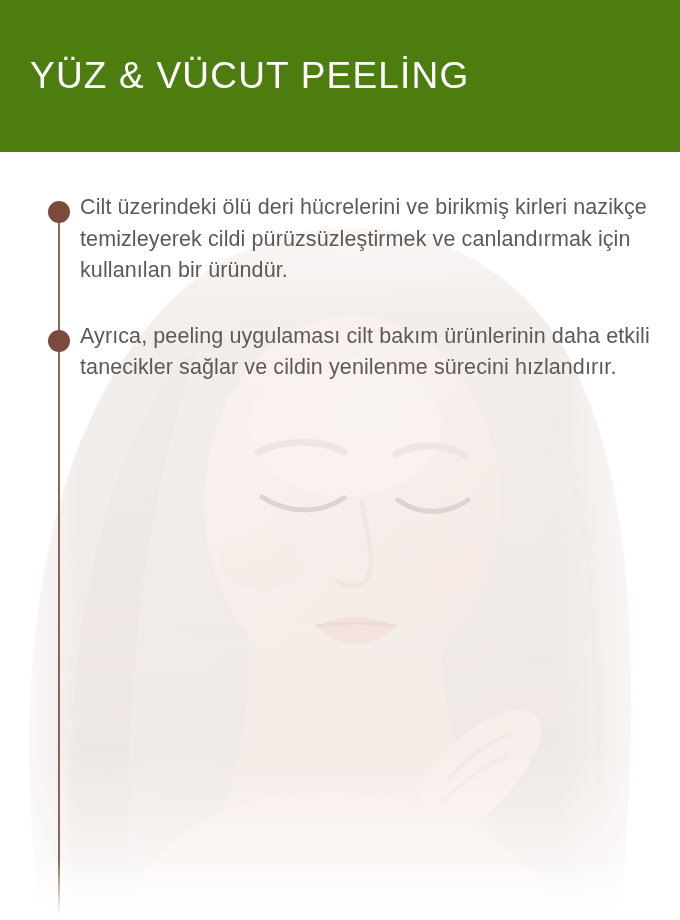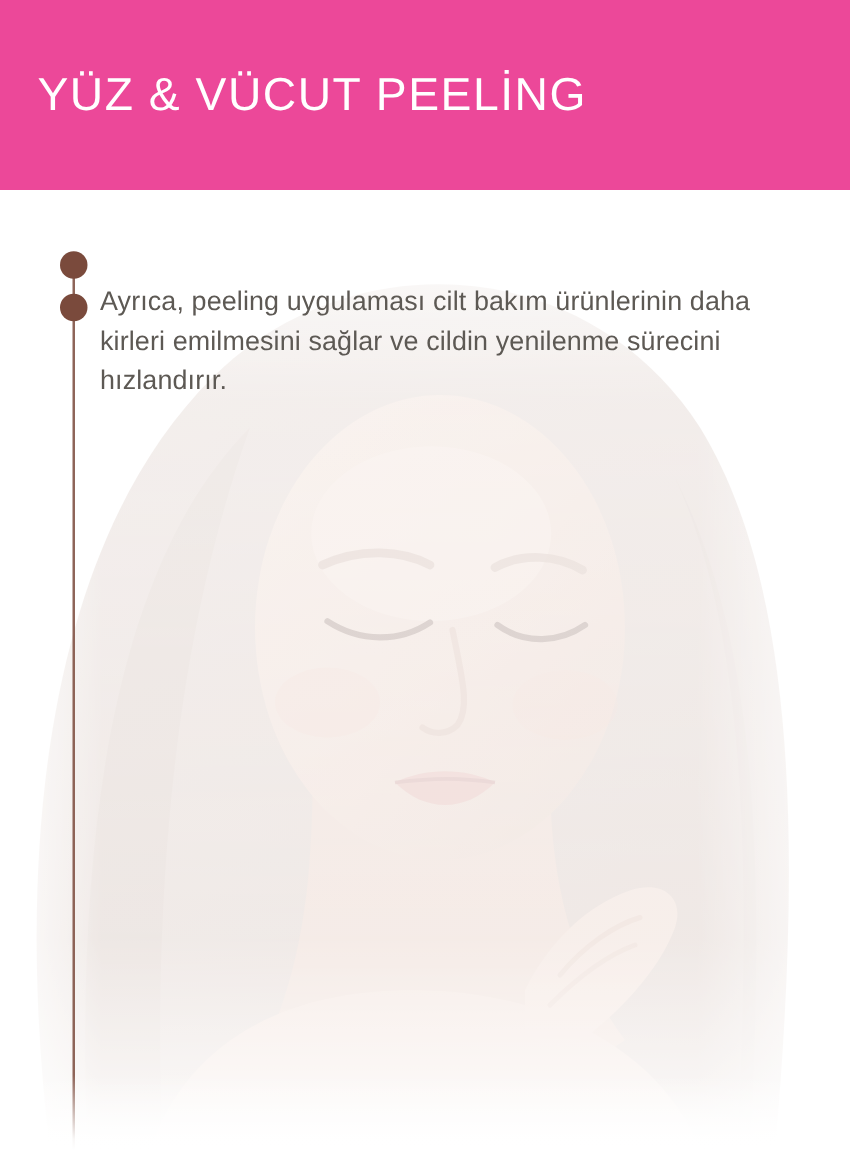--- a/index.html
+++ b/index.html
@@ -28,21 +28,21 @@
   }
   .photo-layer svg { display: block; }
 
   
   .header-band {
     position: absolute;
     left: 0;
     top: 0;
     width: 680px;
     height: 152px;
-    background: #ec4899;
+    background: #4d7c0f;
     display: flex;
     align-items: center;
     z-index: 5;
   }
   .header-title {
     color: #ffffff;
     font-size: 37px;
     letter-spacing: 1.2px;
     padding-left: 30px;
     font-weight: 400;
@@ -192,24 +192,25 @@
 </header>
 
 <main class="content">
 
   <div class="timeline-line"></div>
 
   <ul class="bullet-list">
 
     <li class="bullet-item">
       <span class="bullet-dot"></span>
+      <p class="bullet-text">Cilt üzerindeki ölü deri hücrelerini ve birikmiş kirleri nazikçe temizleyerek cildi pürüzsüzleştirmek ve canlandırmak için kullanılan bir üründür.</p>
     </li>
 
 
     <li class="bullet-item">
       <span class="bullet-dot"></span>
-      <p class="bullet-text">Ayrıca, peeling uygulaması cilt bakım ürünlerinin daha kirleri emilmesini sağlar ve cildin yenilenme sürecini hızlandırır.</p>
+      <p class="bullet-text">Ayrıca, peeling uygulaması cilt bakım ürünlerinin daha etkili tanecikler sağlar ve cildin yenilenme sürecini hızlandırır.</p>
     </li>
 
   </ul>
 
   <div class="bottom-fade"></div>
 </main>
 
 </body></html>

